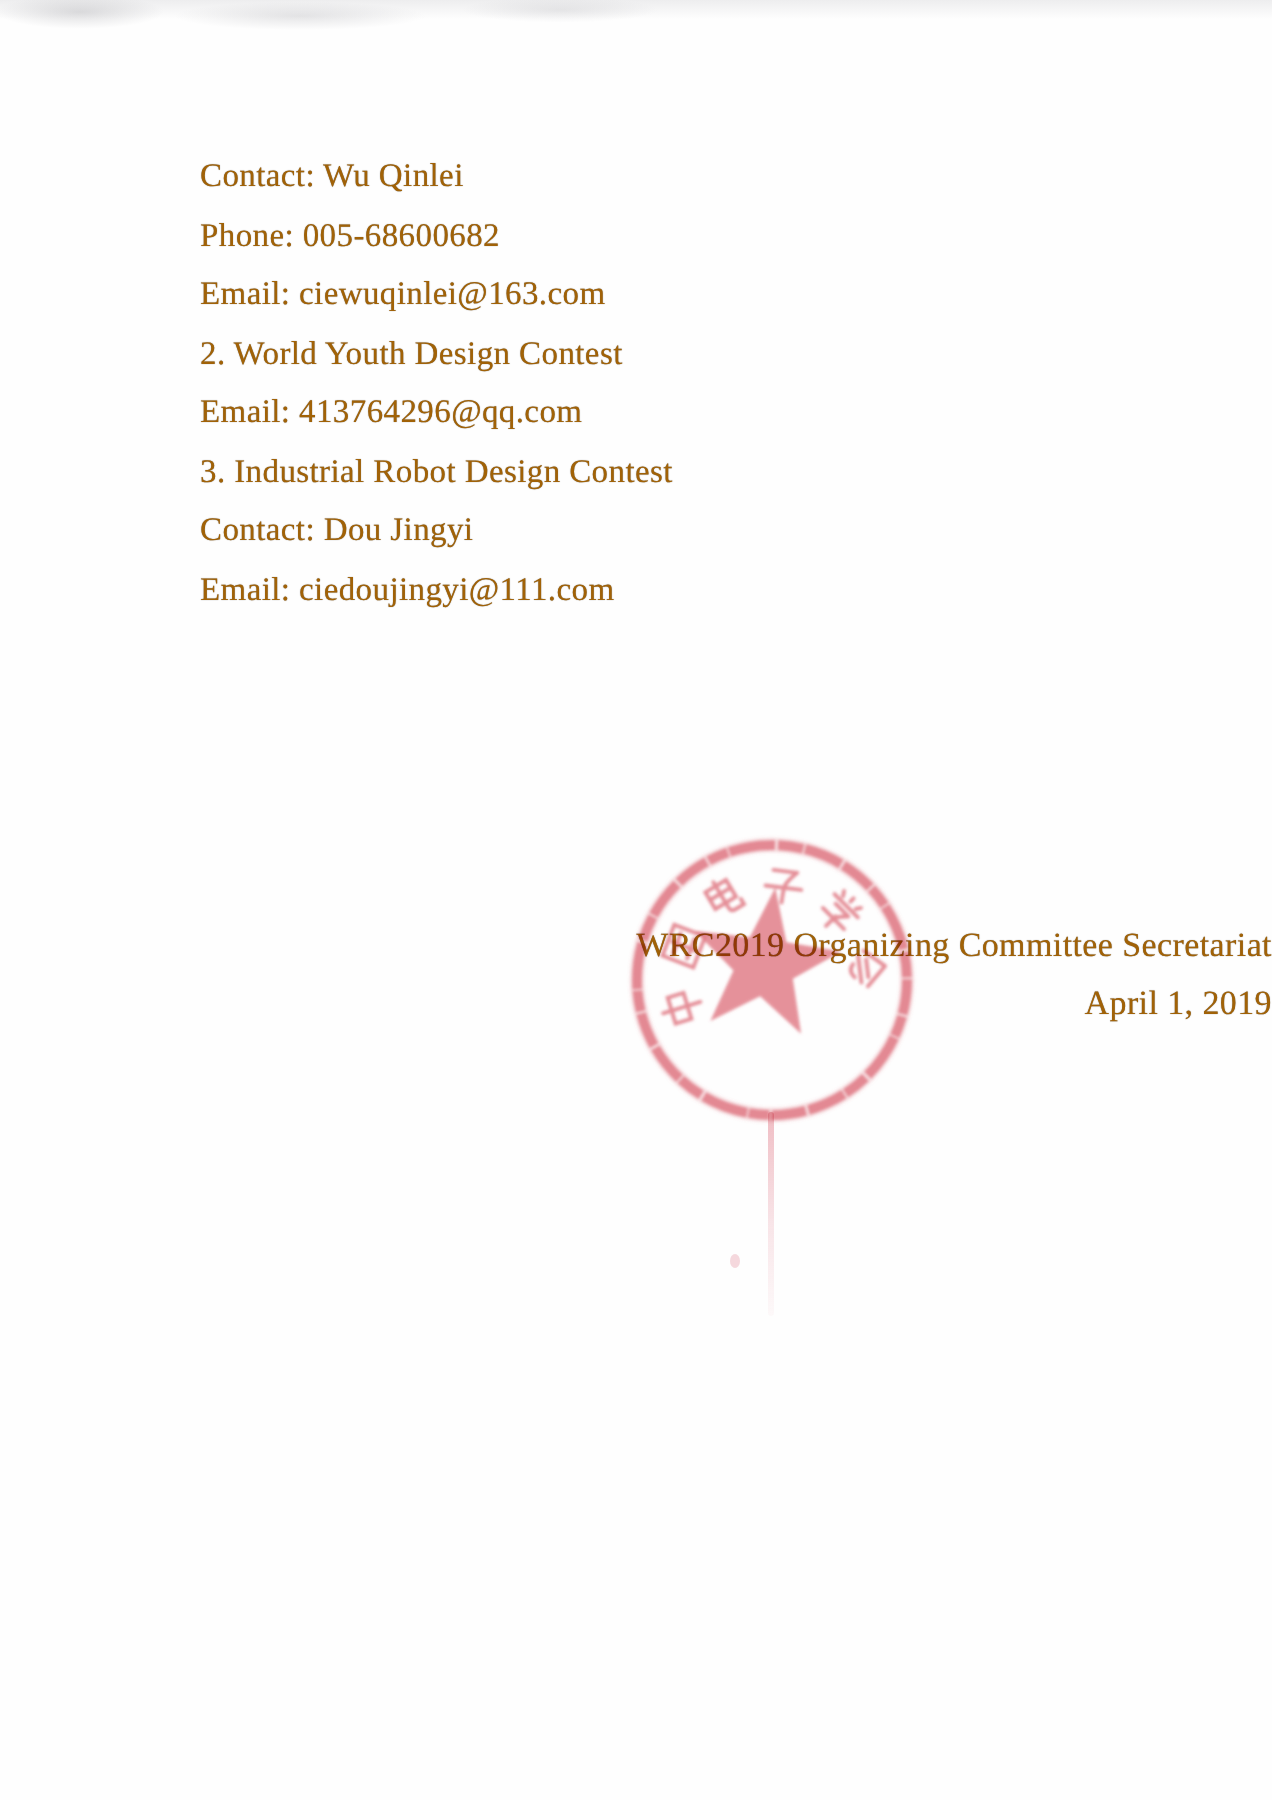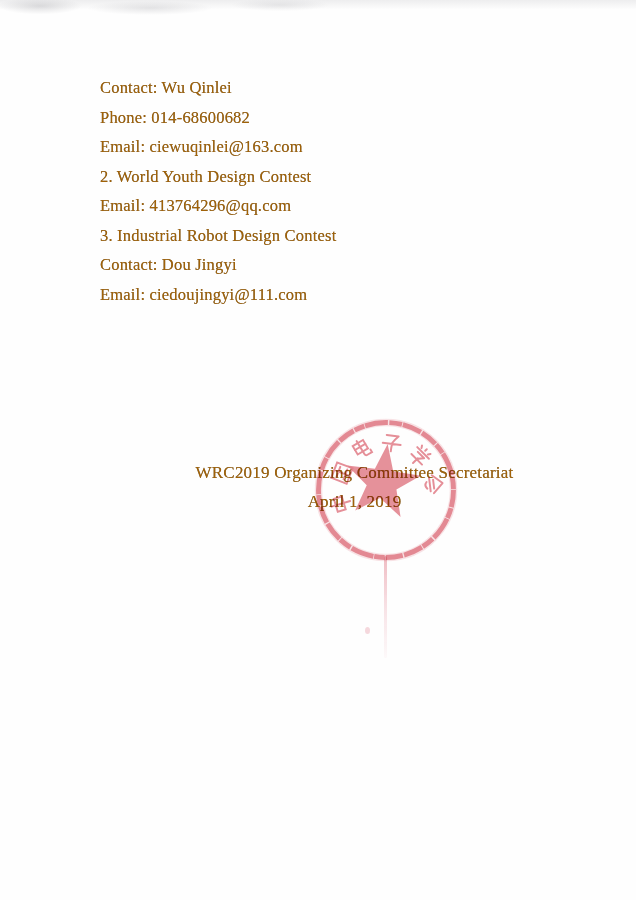--- a/index.html
+++ b/index.html
@@ -42,21 +42,21 @@
     line-height: 29.5px;
     letter-spacing: 0.2px;
     text-shadow: 0 0 0.5px rgba(20,20,20,0.55);
     white-space: nowrap;
   }
   .signature-block {
     position: absolute;
     left: 73px;
     width: 563px;
     top: 459px;
-    text-align: center;
+    text-align: right;
     font-size: 17px;
     line-height: 28.5px;
     letter-spacing: 0.2px;
     text-shadow: 0 0 0.5px rgba(20,20,20,0.55);
     white-space: nowrap;
   }
   .seal {
     position: absolute;
     left: 311px;
     top: 415px;
@@ -93,21 +93,21 @@
 </head>
 <body>
 
 <div class="page">
 
   <div class="scan-artifact-top"></div>
   <div class="scan-artifact-top-left"></div>
 
   <div class="contact-block">
     <div>Contact: Wu Qinlei</div>
-    <div>Phone: 014-68600682</div>
+    <div>Phone: 005-68600682</div>
     <div>Email: ciewuqinlei@163.com</div>
     <div>2. World Youth Design Contest</div>
     <div>Email: 413764296@qq.com</div>
     <div>3. Industrial Robot Design Contest</div>
     <div>Contact: Dou Jingyi</div>
     <div>Email: ciedoujingyi@111.com</div>
   </div>
 
   <div class="signature-block">
     <div>WRC2019 Organizing Committee Secretariat</div>

